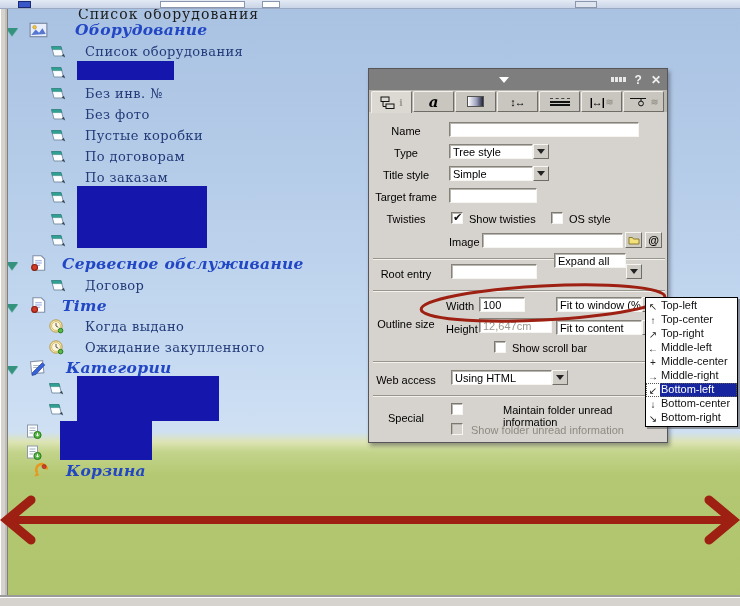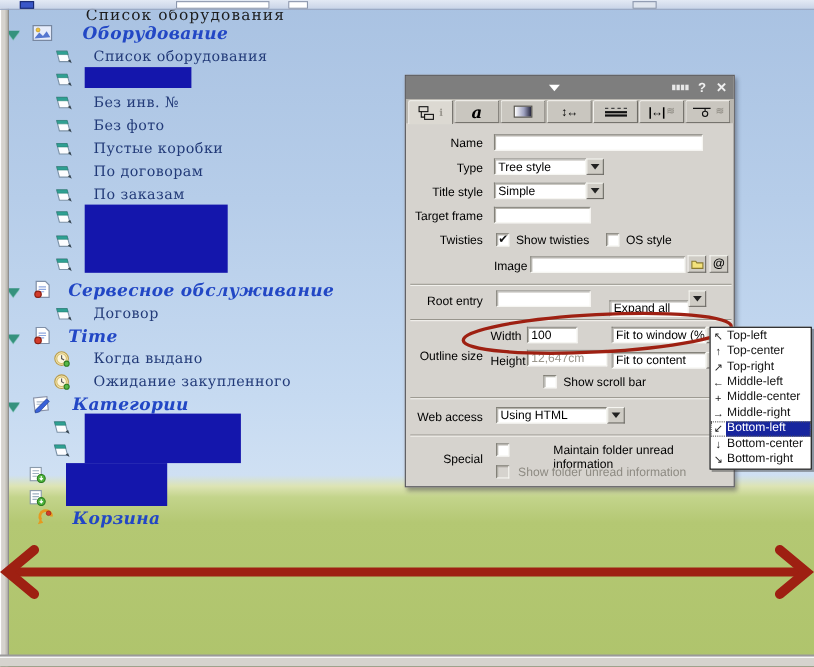--- a/index.html
+++ b/index.html
@@ -58,21 +58,21 @@
   .tab-a{ font:italic bold 15px "DejaVu Serif", serif; line-height:12px;}
   .grad{ width:17px; height:11px; border:1px solid #55534e;
     background:linear-gradient(90deg,#ffffff,#9fa2c0 55%,#23233a);}
   .arrows{ font-weight:bold; font-size:11px; letter-spacing:-1px;}
   .lines{ width:20px;}
   .lines i{ display:block; height:0;}
   .lines i:nth-child(1){ border-top:1px dashed #444; margin-bottom:2px;}
   .lines i:nth-child(2){ border-top:2px solid #111; margin-bottom:1px;}
   .lines i:nth-child(3){ border-top:2px solid #111;}
   
-  .lab{ position:absolute; width:66px; left:4px; text-align:right; color:#000;}
+  .lab{ position:absolute; width:66px; left:4px; text-align:center; color:#000;}
   .flab{ position:absolute; color:#000;}
   .inp{ position:absolute; background:#fff; height:15px; border:1px solid;
     border-color:#84827a #f6f5f1 #f6f5f1 #84827a; box-shadow:inset 1px 1px 0 #b9b6af;
     font:11px "Liberation Sans",sans-serif; padding:1px 3px 0 3px; overflow:hidden; white-space:nowrap;}
   .inp.gray{ color:#9a968c;}
   .dd-btn{ position:absolute; width:16px; height:15px; background:#cfccc5; border:1px solid;
     border-color:#f6f5f1 #6e6c66 #6e6c66 #f6f5f1; display:flex; align-items:center; justify-content:center;}
   .dd-btn::after{ content:""; width:0; height:0; border-left:4px solid transparent;
     border-right:4px solid transparent; border-top:5px solid #222;}
   .chk{ position:absolute; width:12px; height:12px; background:#fff; border:1px solid;
@@ -330,21 +330,21 @@
       <svg width="12" height="10" viewBox="0 0 12 10">
         <path d="M1 2.5 h3.5 l1 1.5 H11 v5 H1 z" fill="#f3e27c" stroke="#8a7a30"></path>
       </svg>
     </div>
     <div class="sq-btn" style="left:276px; top:163px;">@</div>
 
     <div class="sep" style="top:189px;"></div>
 
     <div class="lab" style="top:199px;">Root entry</div>
     <div class="inp" style="left:82px; top:195px; width:86px;"></div>
-    <div class="inp" style="left:185px; top:204px; width:72px;">Expand all</div>
+    <div class="inp" style="left:185px; top:184px; width:72px;">Expand all</div>
     <div class="dd-btn" style="left:257px; top:195px;"></div>
 
     <div class="sep" style="top:221px;"></div>
 
     <div class="lab" style="top:249px;">Outline size</div>
     <div class="flab" style="left:77px; top:231px;">Width</div>
     <div class="inp" style="left:110px; top:228px; width:46px;">100</div>
     <div class="inp" style="left:187px; top:228px; width:86px;">Fit to window (%)</div>
     <div class="dd-btn" style="left:273px; top:228px;"></div>
 

